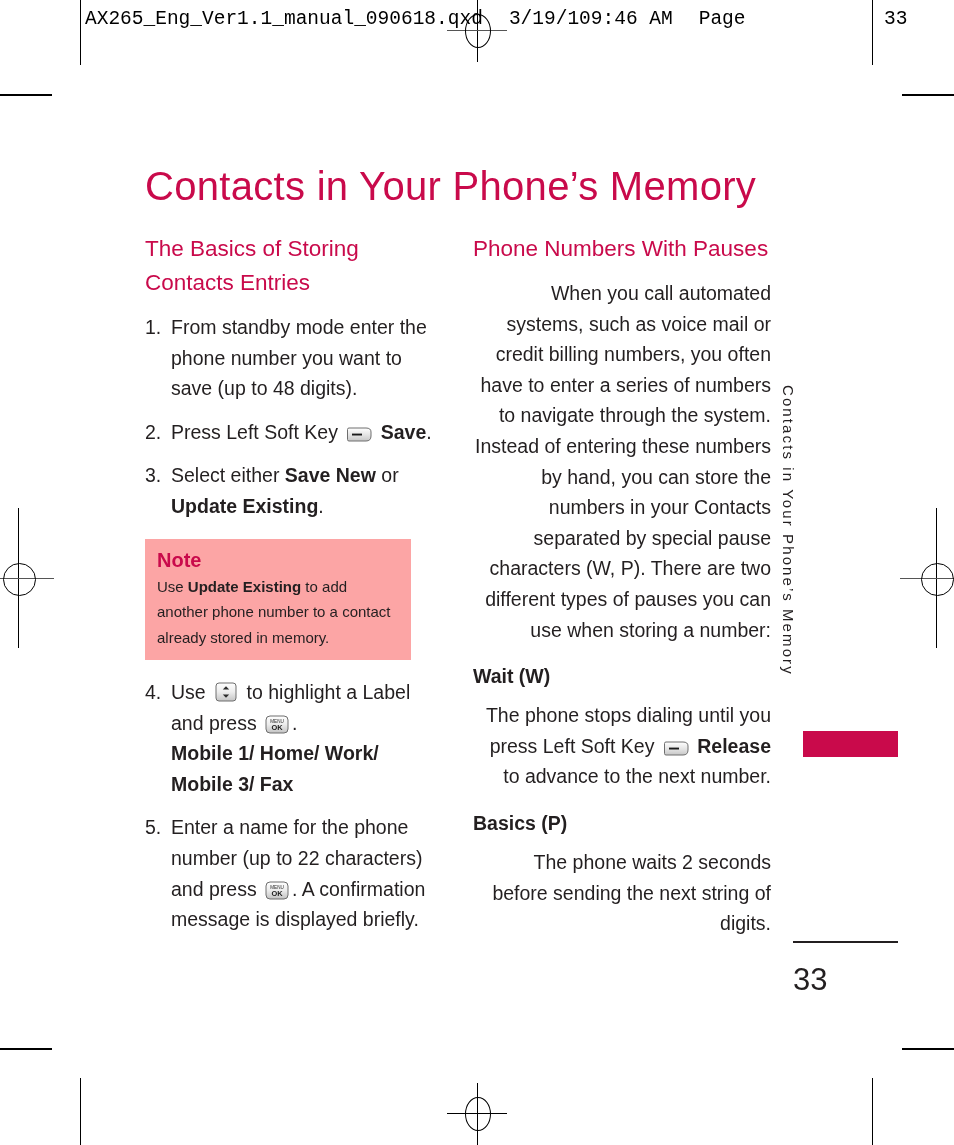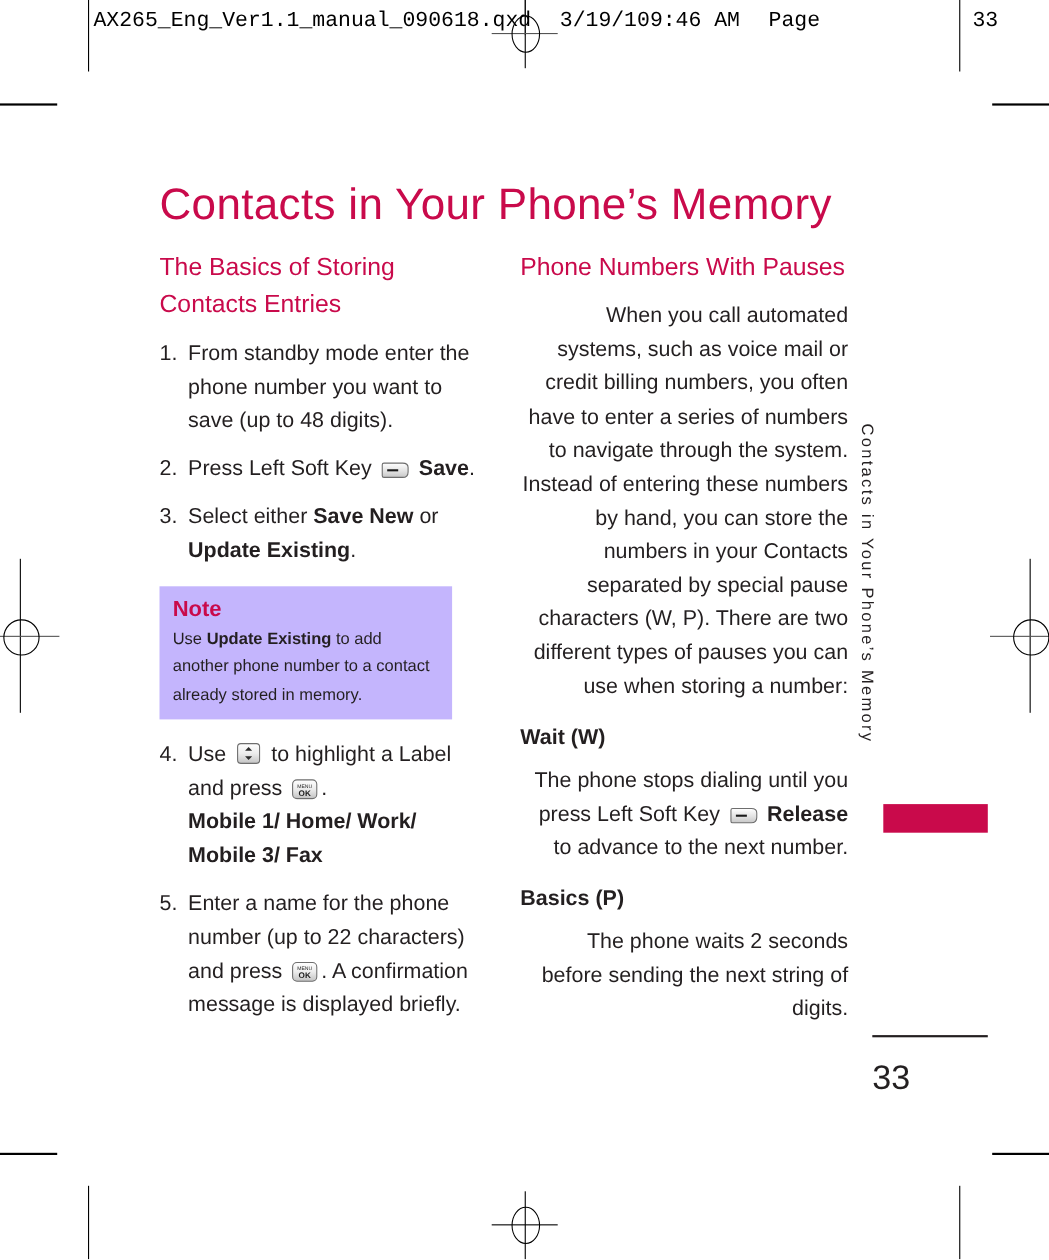--- a/index.html
+++ b/index.html
@@ -119,21 +119,21 @@
     font-size: 40px;
     line-height: 48px;
     color: #c90a4b;
     font-weight: 400;
     letter-spacing: 0.3px;
     white-space: nowrap;
   }
 
   .col {
     position: absolute;
-    top: 226px;
+    top: 232px;
     font-size: 19.5px;
     line-height: 30.6px;
   }
   .col-left  { left: 145px; width: 290px; }
   .col-right { left: 473px; width: 298px; }
 
   h2.section-head {
     margin: 0 0 12px 0;
     font-size: 22.5px;
     line-height: 34px;
@@ -153,21 +153,21 @@
   }
   ol.steps li .num {
     position: absolute;
     left: 0;
     top: 0;
   }
 
   b, strong { font-weight: 700; }
 
   .note-box {
-    background: #c4b5fd;
+    background: #fca5a5;
     padding: 8px 12px 10px 12px;
     margin: 17px 0 17px 0;
     width: 266px;
     box-sizing: border-box;
   }
   .note-title {
     color: #c90a4b;
     font-weight: 700;
     font-size: 20px;
     line-height: 26px;

